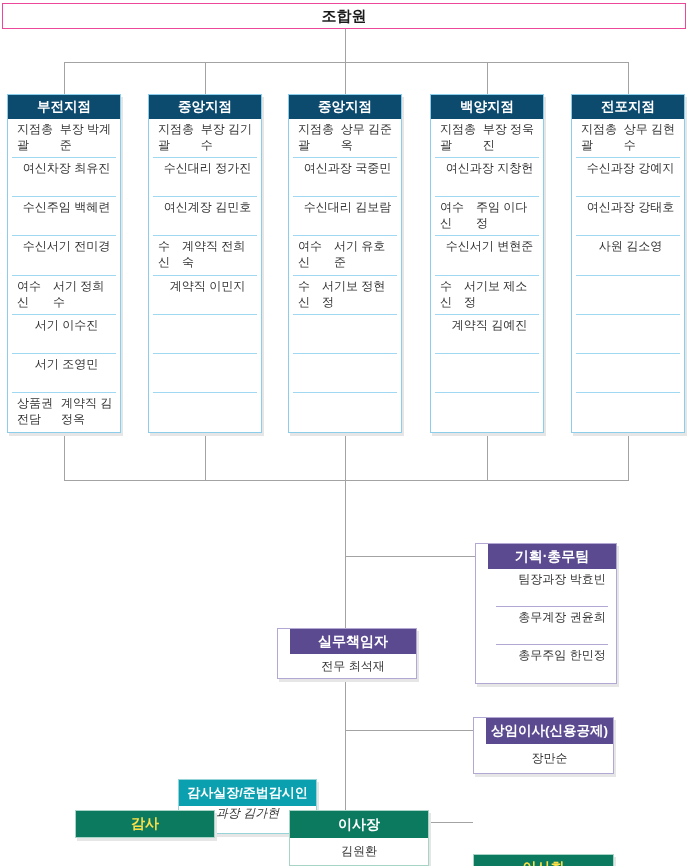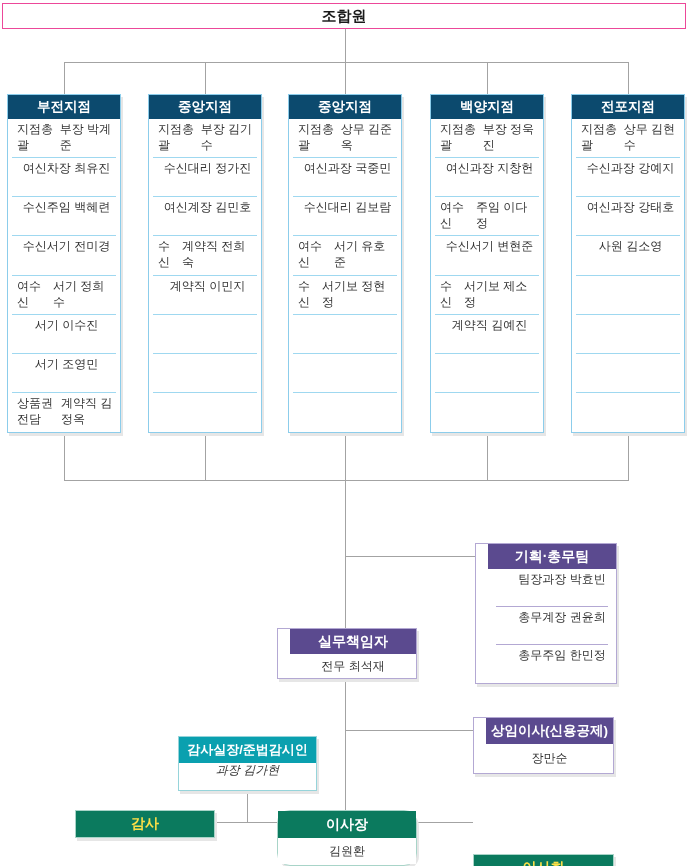--- a/index.html
+++ b/index.html
@@ -260,30 +260,30 @@
   <div class="box pbox" style="left:277px;top:628px;width:140px;height:51px;">
     <div class="hd-p" style="height:25px;font-size:14px;">실무책임자</div>
     <div class="val" style="height:24px;">전무 최석재</div>
   </div>
 
   <div class="box pbox" style="left:473px;top:717px;width:141px;height:57px;">
     <div class="hd-p" style="height:26px;font-size:13.5px;">상임이사(신용공제)</div>
     <div class="val" style="height:29px;">장만순</div>
   </div>
 
-  <div class="box tbox" style="left:178px;top:736px;width:139px;height:55px;">
+  <div class="box tbox" style="left:178px;top:779px;width:139px;height:55px;">
     <div class="hd-t" style="height:26px;font-size:13px;">감사실장/준법감시인</div>
     <div class="val" style="height:15px;font-style:italic;">과장 김가현</div>
   </div>
 
   <div class="box gbox" style="left:75px;top:810px;width:140px;height:28px;">
     <span>감사</span>
   </div>
 
-  <div class="box gbox-split" style="left:277px;top:810px;width:140px;height:56px;border-radius:13px;">
+  <div class="box gbox-split" style="left:289px;top:810px;width:140px;height:56px;">
     <div class="hd-g" style="height:27px;">이사장</div>
     <div class="val" style="height:26px;">김원환</div>
   </div>
 
   <div class="box gbox" style="left:473px;top:810px;width:141px;height:28px;margin-top:44px;">
     <span>이사회</span>
   </div>
 
 </div>
 

